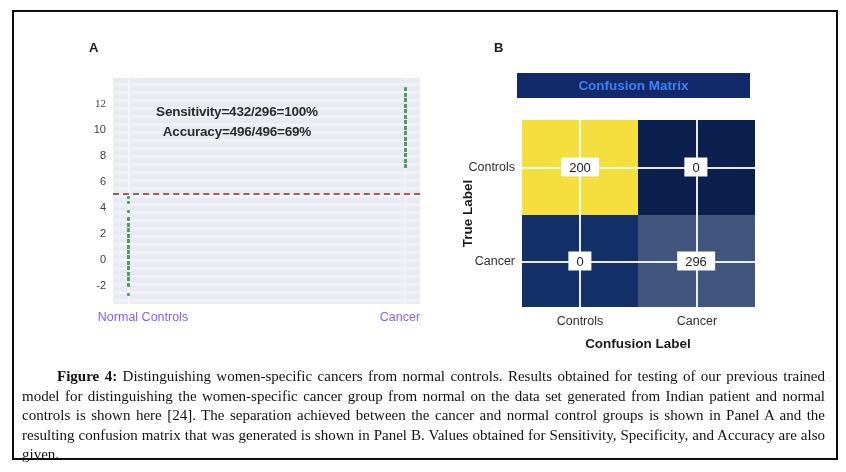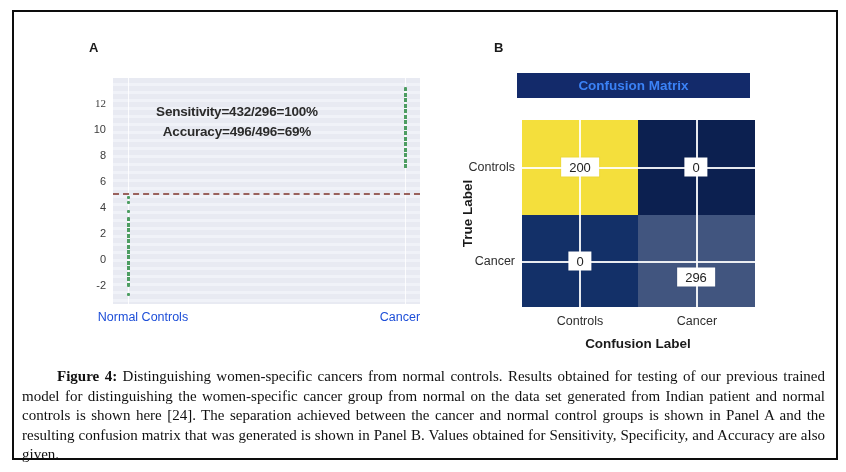--- a/index.html
+++ b/index.html
@@ -23,21 +23,21 @@
   #vgrid-left{left:15px;} #vgrid-right{left:292px;}
   #ytick-col{position:absolute;left:78px;top:78px;width:28px;height:226px;}
   .ytick{position:absolute;right:0;width:100%;text-align:right;font-size:11px;color:#3c3c3c;line-height:12px;}
   #annotationA{
     position:absolute;left:24px;top:24px;width:200px;text-align:center;
     font-size:13.5px;font-weight:bold;color:#2b2b2b;line-height:19.5px;letter-spacing:-0.2px;
   }
   .threshold{position:absolute;left:0;width:100%;height:0;border-top:2px dashed #8c4a42;opacity:.85;}
   .cluster-bar{position:absolute;width:3px;border-radius:1px;}
   .cluster-dot{position:absolute;width:3px;height:3px;border-radius:1px;}
-  .xcat{position:absolute;top:310px;font-size:12.5px;color:#1d4ed8;text-align:center;}
+  .xcat{position:absolute;top:310px;font-size:12.5px;color:#8b5cf6;text-align:center;}
   #xcatA0{left:83px;width:120px;}
   #xcatA1{left:370px;width:60px;}
   
   #cm-banner{
     position:absolute;left:517px;top:73px;width:233px;height:25px;background:#132a6a;
     display:flex;align-items:center;justify-content:center;
   }
   #cm-banner span{color:#ffffff;font-size:13.5px;font-weight:bold;}
   #cm-matrix{position:absolute;left:522px;top:120px;width:233px;height:187px;padding-left:13px;}
   .cm-cell{position:absolute;}
@@ -49,21 +49,21 @@
   .cm-hline{position:absolute;left:0;height:1.5px;width:100%;background:rgba(255,255,255,.9);}
   #cm-vline-0{left:57px;} #cm-vline-1{left:174px;}
   #cm-hline-0{top:47px;}  #cm-hline-1{top:141px;}
   .cm-value{
     position:absolute;transform:translate(-50%,-50%);background:#ffffff;color:#222;
     font-size:13px;padding:2px 8px;line-height:15px;box-shadow:0 0 0 1px rgba(0,0,0,0.03);
   }
   #cm-val-00{left:58px;top:47px;}
   #cm-val-01{left:174px;top:47px;}
   #cm-val-10{left:58px;top:141px;}
-  #cm-val-11{left:174px;top:157px;text-align:right;}
+  #cm-val-11{left:174px;top:141px;text-align:right;}
   .cm-rowlabel{position:absolute;width:80px;text-align:right;font-size:12.5px;color:#2e2e2e;}
   #cm-row-0{left:435px;top:160px;}
   #cm-row-1{left:435px;top:254px;}
   .cm-collabel{position:absolute;width:80px;text-align:center;font-size:12.5px;color:#2e2e2e;top:314px;}
   #cm-col-0{left:540px;} #cm-col-1{left:657px;}
   #cm-ylabel{
     position:absolute;left:417px;top:206px;width:100px;text-align:center;
     font-size:13.5px;font-weight:bold;color:#1a1a1a;transform:rotate(-90deg);transform-origin:center;
   }
   #cm-xlabel{

